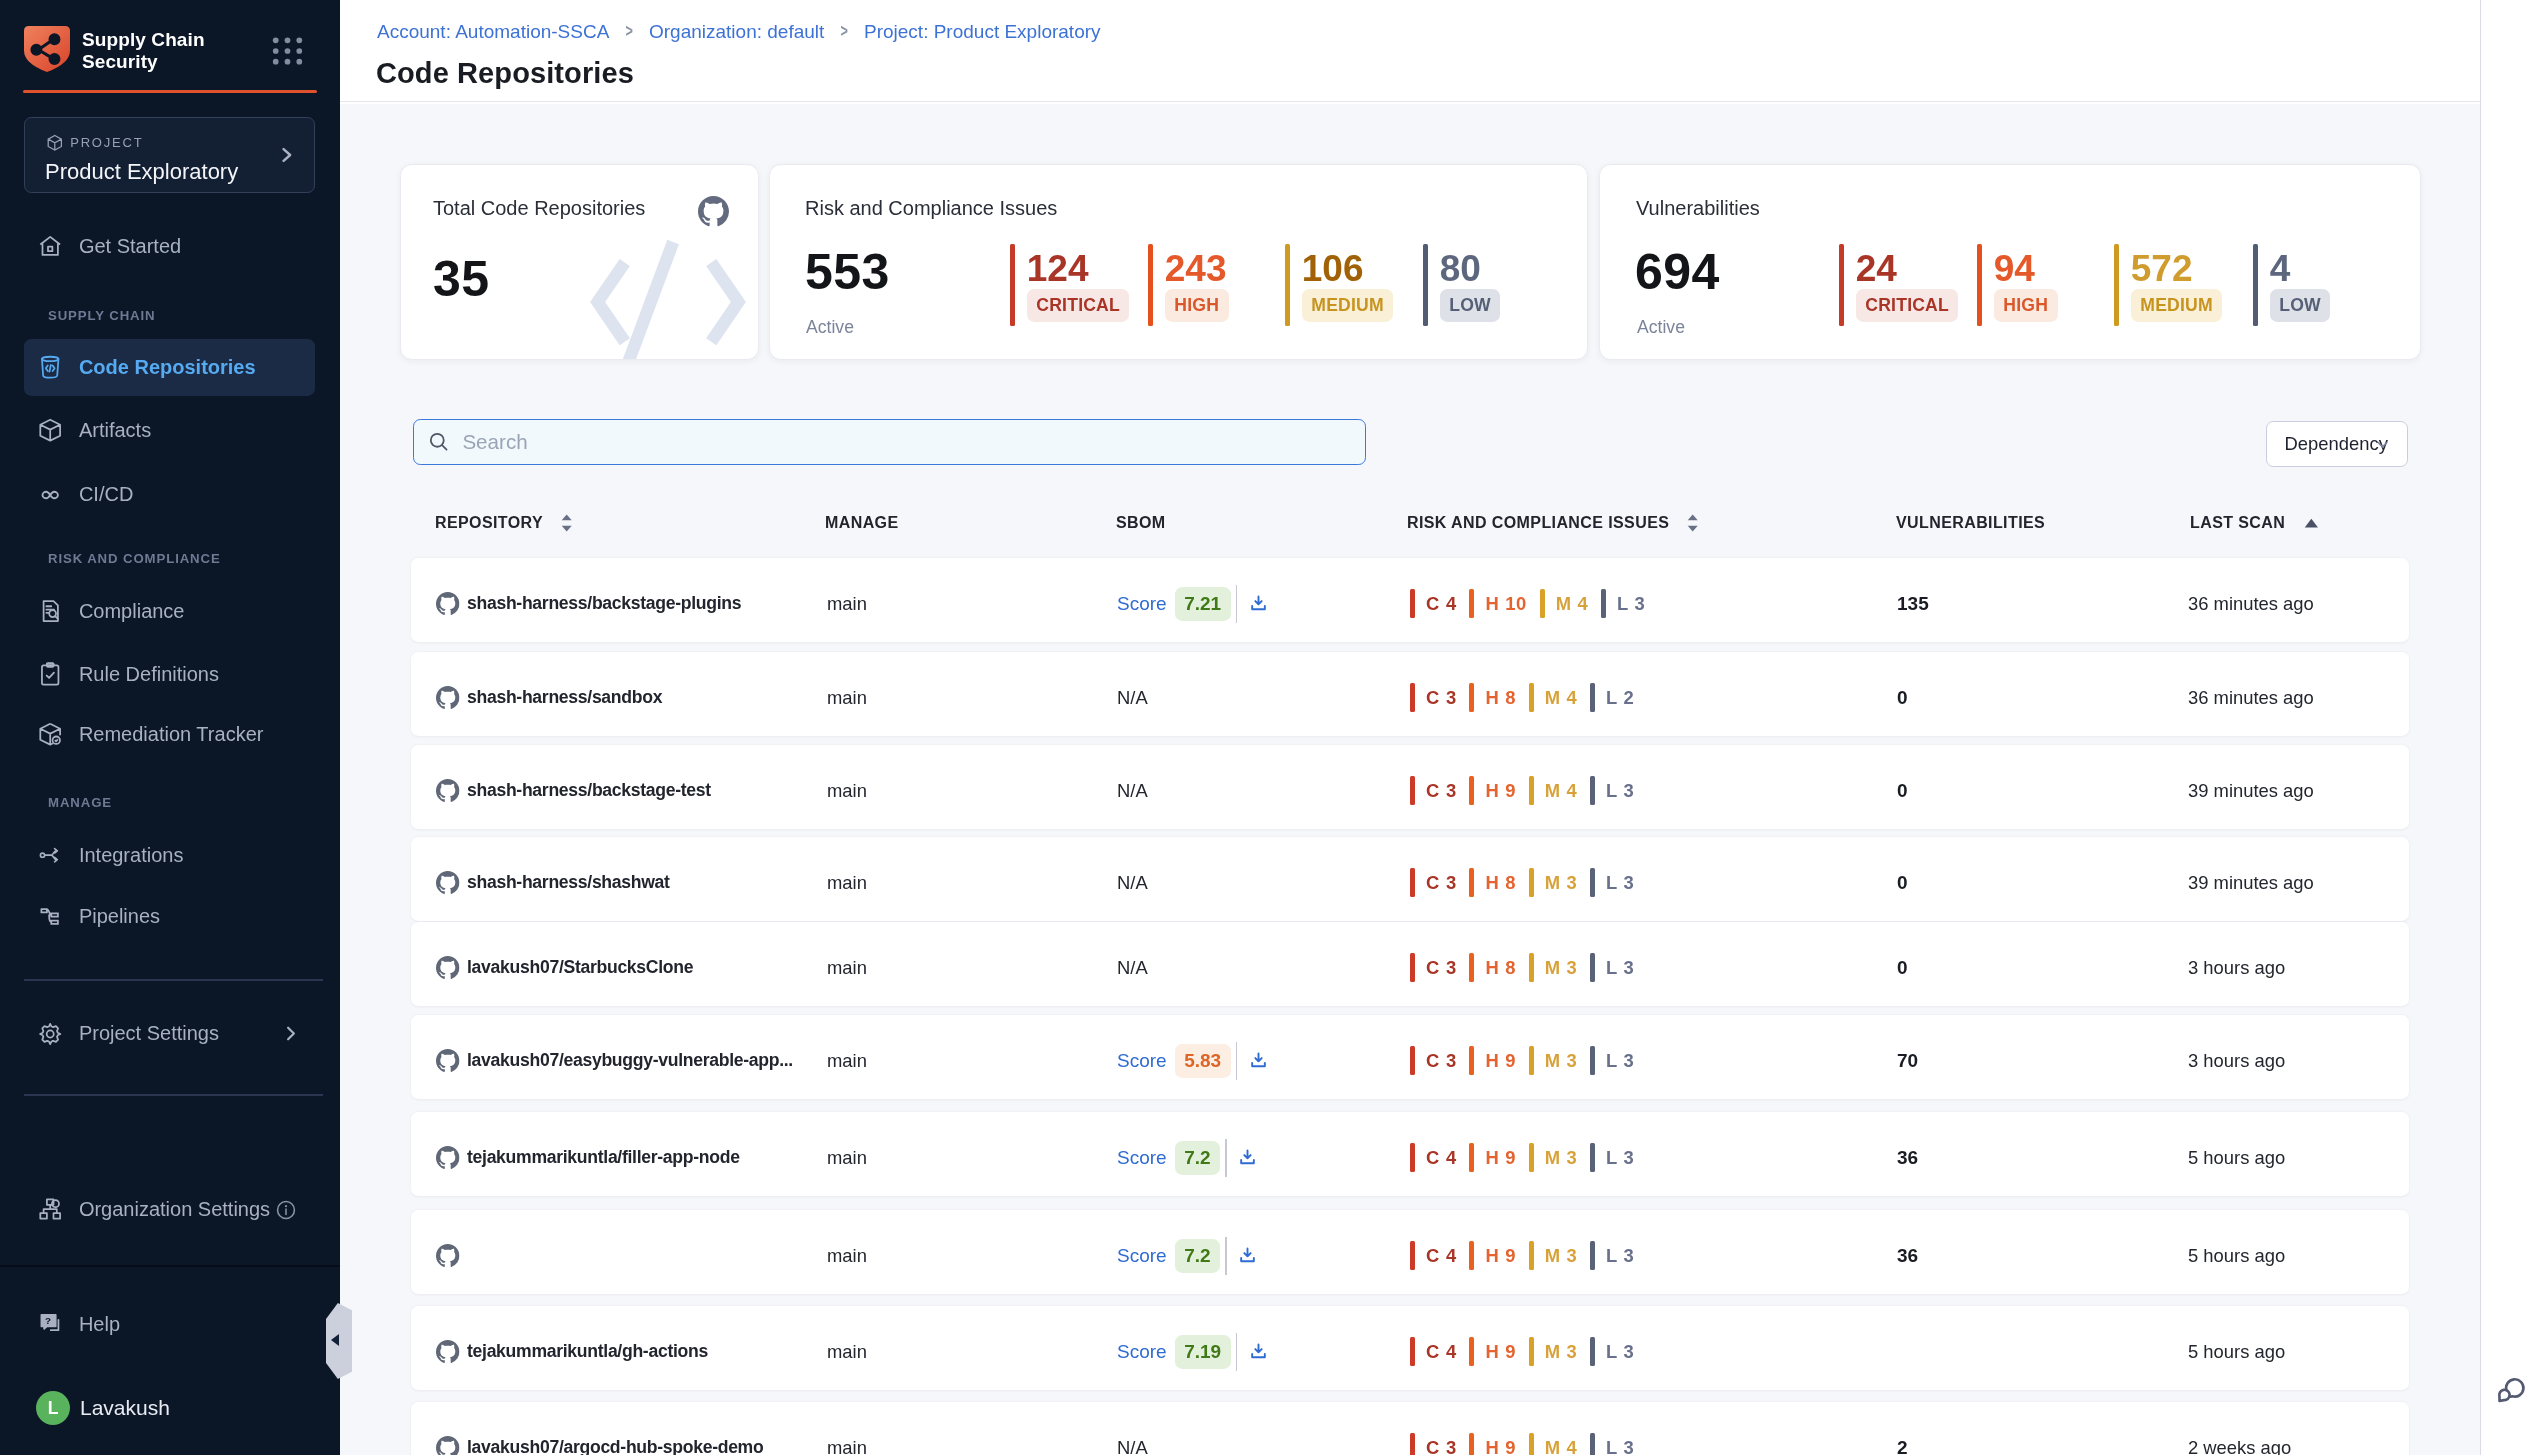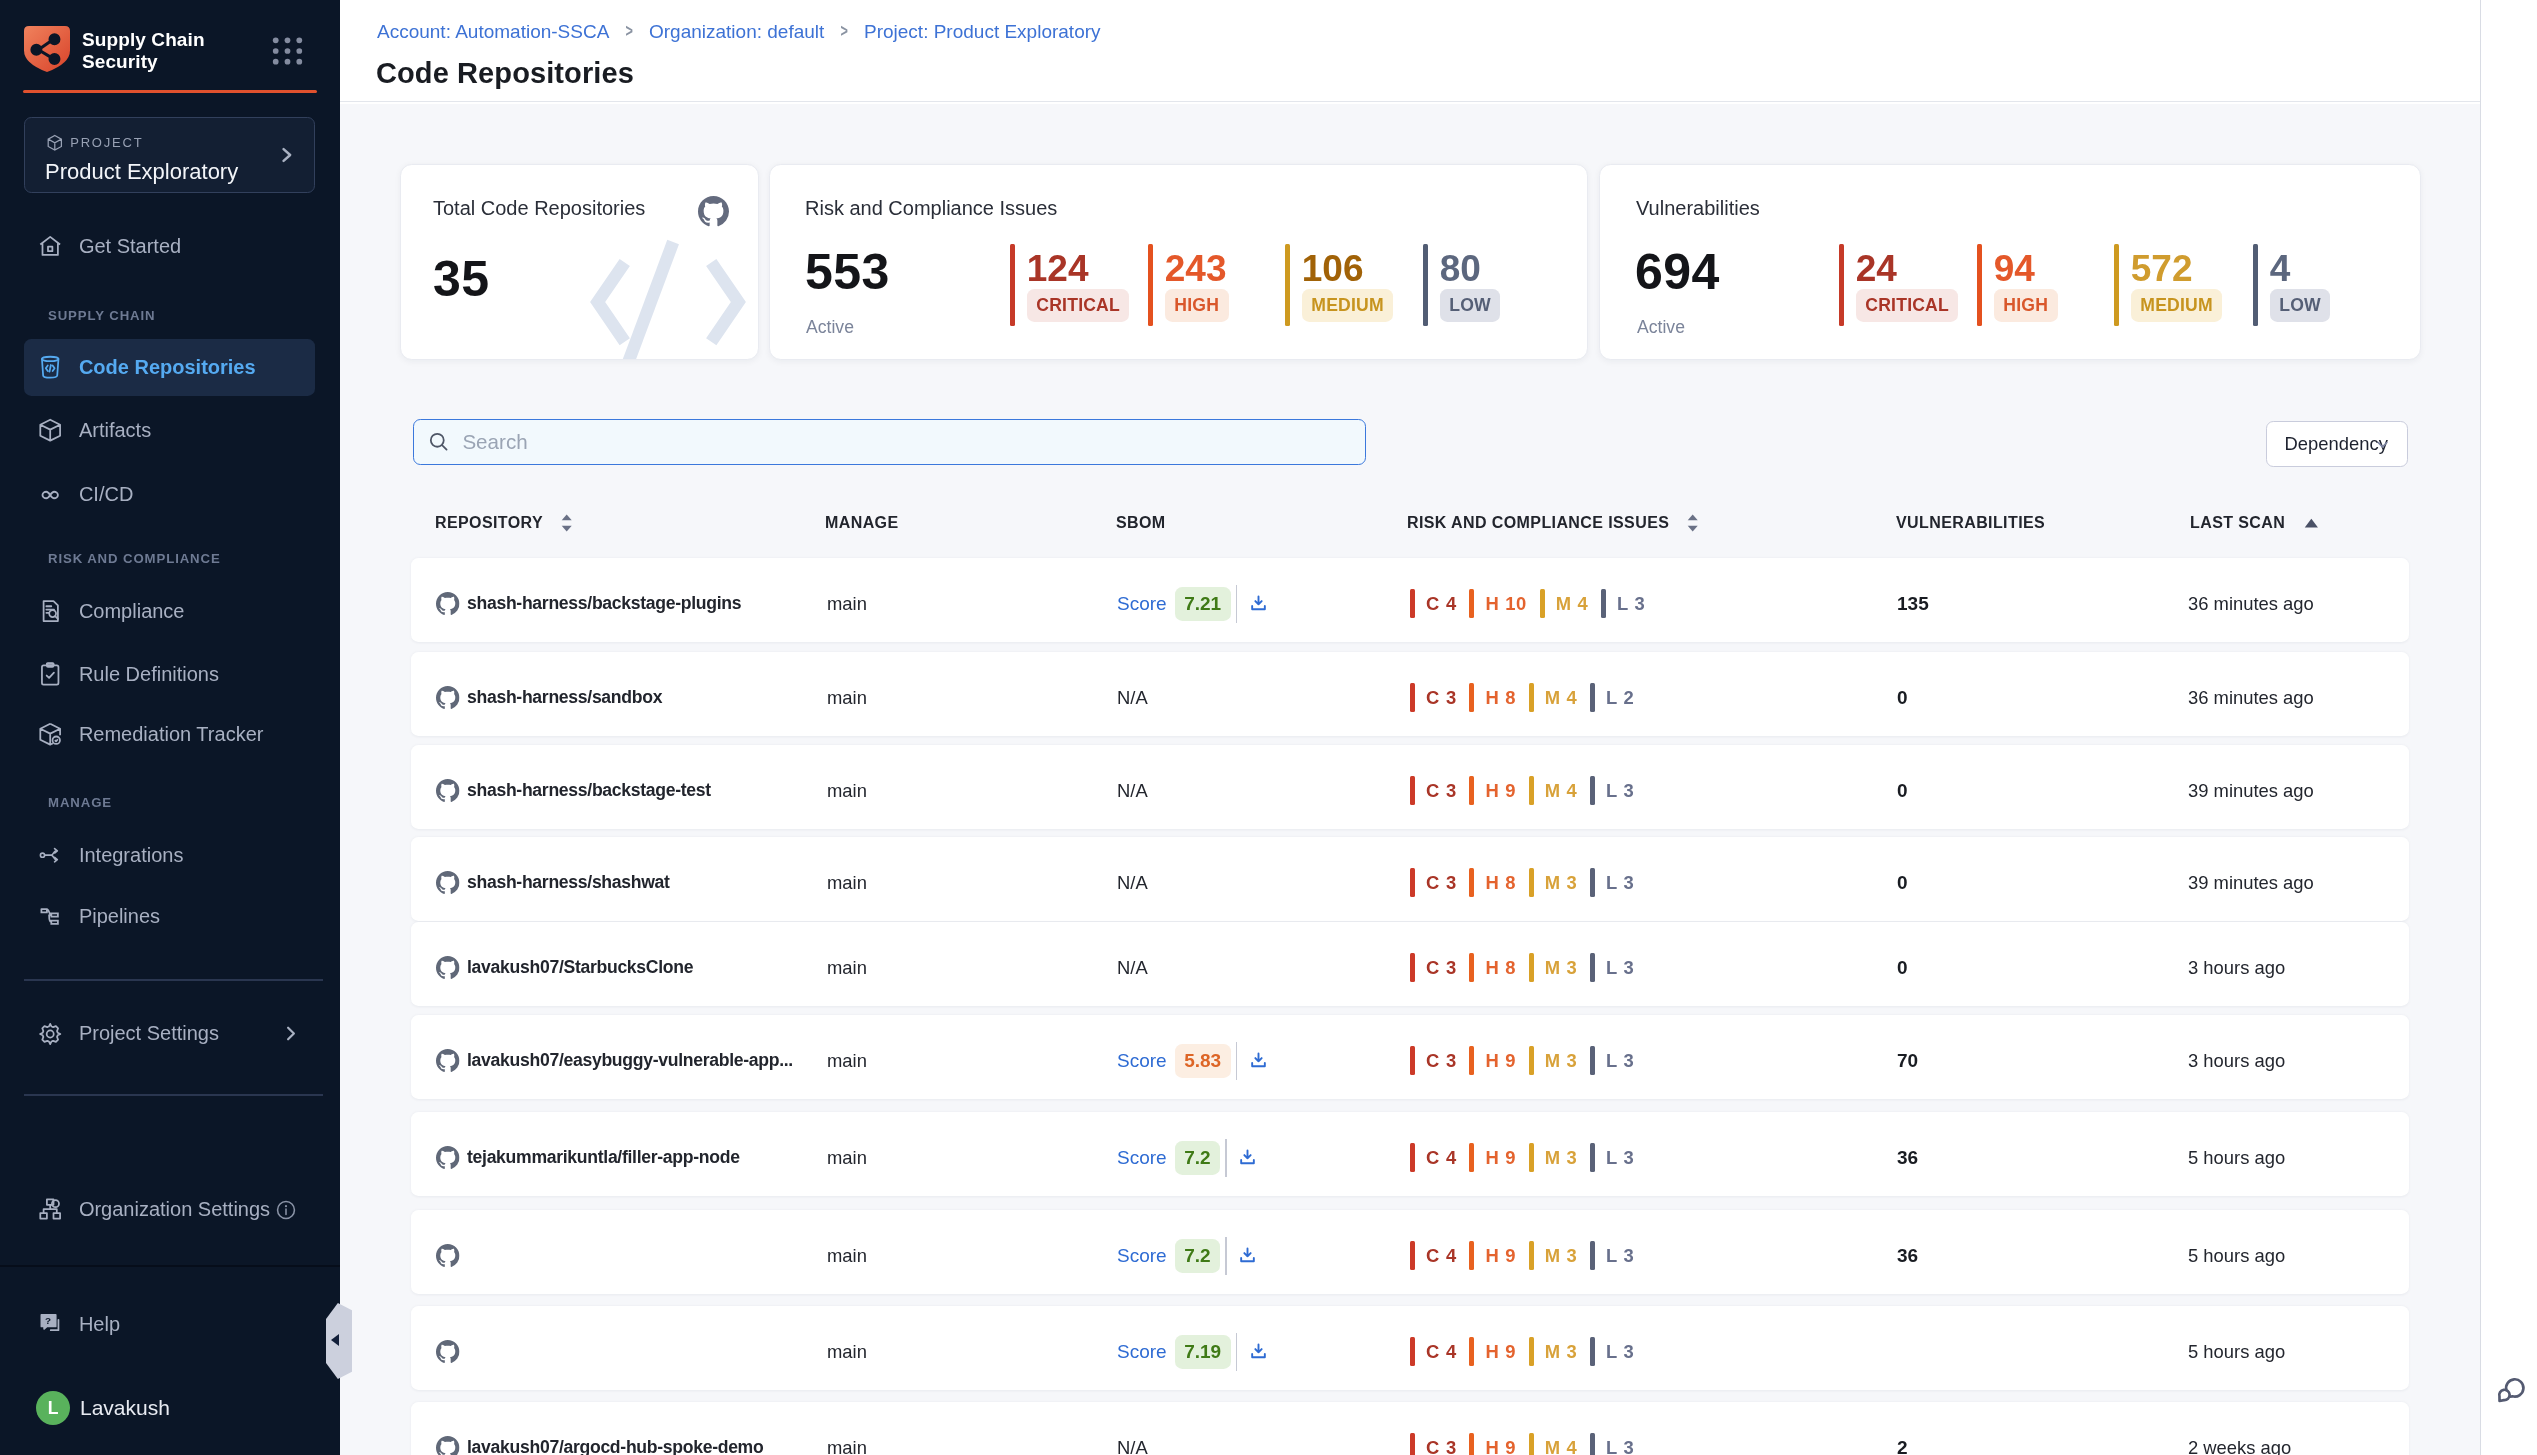--- a/index.html
+++ b/index.html
@@ -581,20 +581,21 @@
       <span class="vuln">36</span>
     </div>
   <div class="rcell cellt" style="left:1777px">5 hours ago</div>
 </div>
 <div class="row" style="top:1306px">
   <div class="rcell" style="left:25px">
       <svg width="23.5" height="23.5" viewBox="0 0 16 16" fill="#606878">
         <use href="#gh"></use>
       </svg>
     </div>
+  <div class="rcell repo" style="left:56px">tejakummarikuntla/gh-actions</div>
   <div class="rcell cellt" style="left:416px">main</div>
   <div class="rcell" style="left:706px">
       <span class="score-lbl">Score</span>
       <span class="score-badge sb-green">7.19</span>
       <span class="vdiv"></span>
       <svg width="19" height="19" viewBox="0 0 24 24" style="color:#2e6bd3">
         <use href="#dl"></use>
       </svg>
     </div>
   <div class="rcell sev" style="left:999px">

